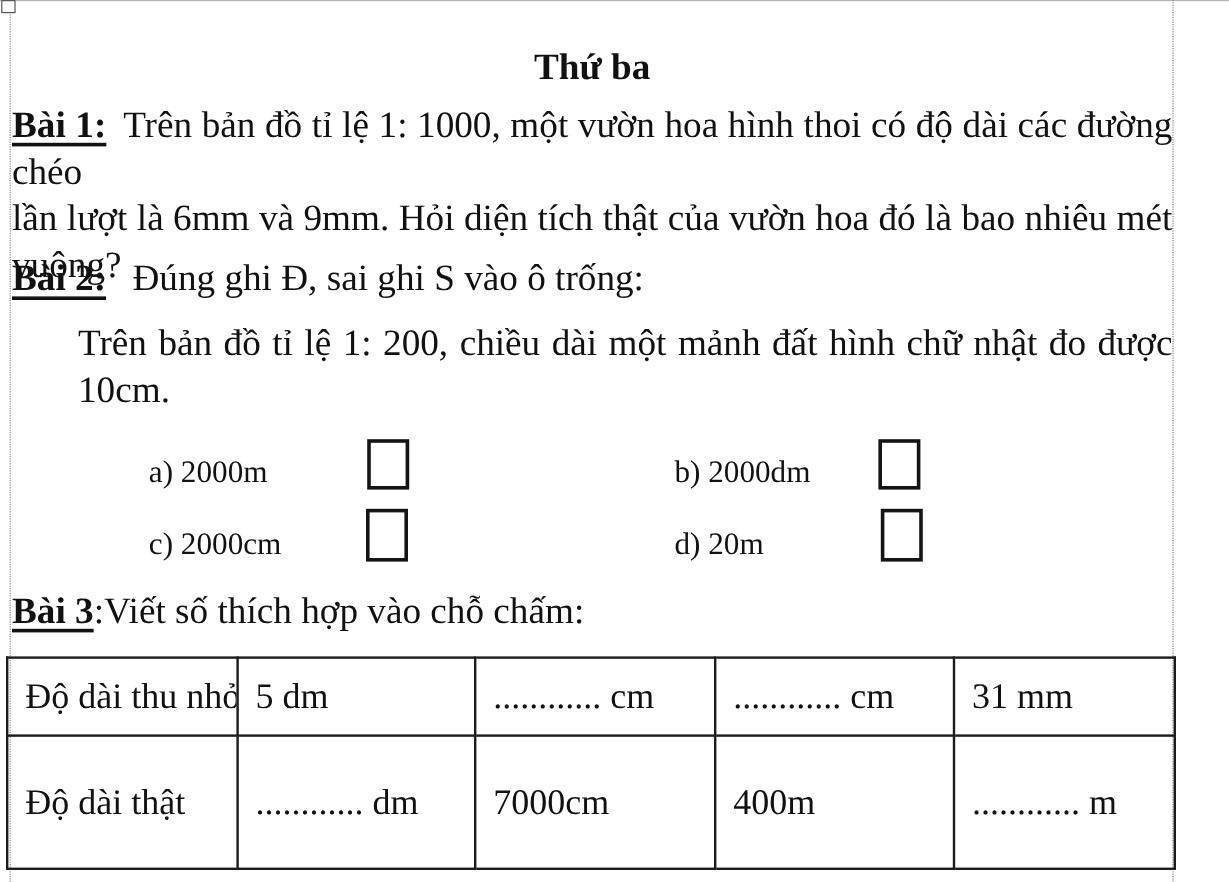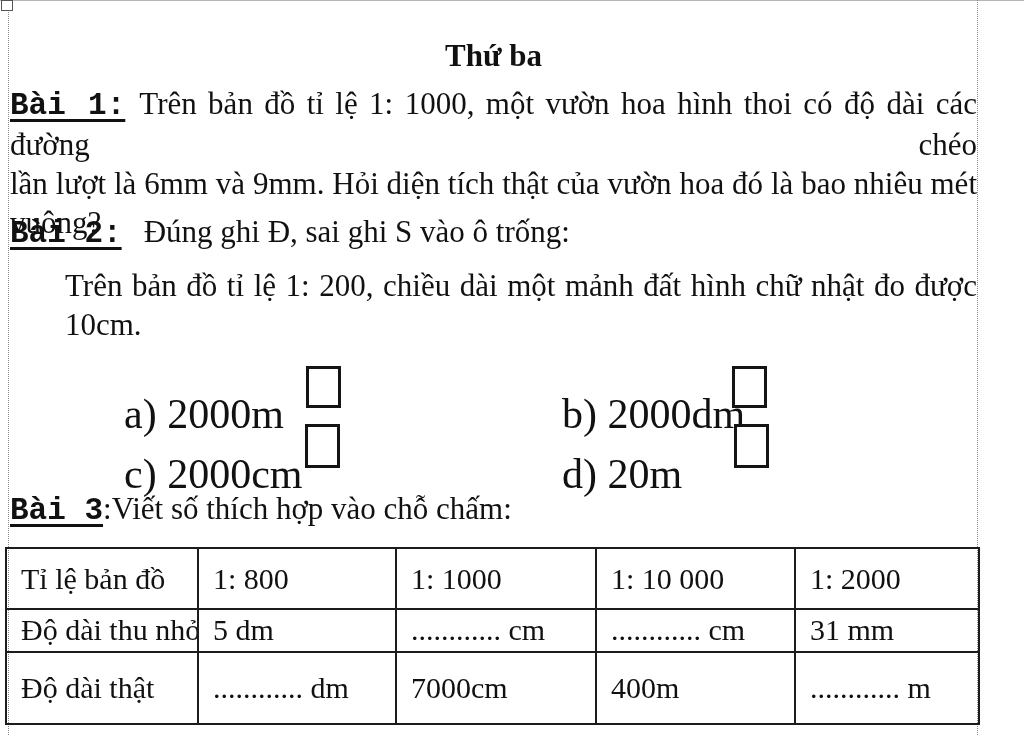--- a/index.html
+++ b/index.html
@@ -20,27 +20,26 @@
   .title{top:38px;text-align:center;font-weight:bold;font-size:31px;line-height:36px;}
 
   .para{font-size:31px;line-height:39px;white-space:normal;}
   .line{min-height:39px;}
   .jfull{text-align:justify;text-align-last:justify;}
   .blabel{
     font-weight:bold;
     text-decoration:underline;
     text-decoration-thickness:3px;
     text-underline-offset:5px;
-    font-family:Liberation Mono, monospace;
   }
   .gap2{margin-right:14px;}
   .gap1{margin-right:22px;}
   .indent{padding-left:55px;}
 
-  .opt-label{position:absolute;font-size:42px;line-height:34px;z-index:1;margin-top:20px;}
+  .opt-label{position:absolute;font-size:26px;line-height:34px;z-index:1;}
   .checkbox{position:absolute;background:#fff;border:3px solid #141414;z-index:1;}
 
   table.b3{
     position:absolute;left:5px;top:547px;width:973px;height:178px;
     border-collapse:collapse;table-layout:fixed;z-index:1;
     font-size:30px;
   }
   table.b3 td{
     border:2px solid #1c1c1c;
     padding:0 6px 0 14px;
@@ -95,27 +94,20 @@
 
 <table class="b3">
   <colgroup>
     <col style="width:192px">
       <col style="width:198px">
       <col style="width:200px">
       <col style="width:199px">
       <col style="width:184px">
   </colgroup>
   <tbody>
-    <tr class="r0">
-      <td>Tỉ lệ bản đồ</td>
-      <td>1: 800</td>
-      <td>1: 1000</td>
-      <td>1: 10 000</td>
-      <td>1: 2000</td>
-    </tr>
     <tr class="r1">
       <td>Độ dài thu nhỏ</td>
       <td>5 dm</td>
       <td>............ cm</td>
       <td>............ cm</td>
       <td>31 mm</td>
     </tr>
     <tr class="r2">
       <td>Độ dài thật</td>
       <td>............ dm</td>

